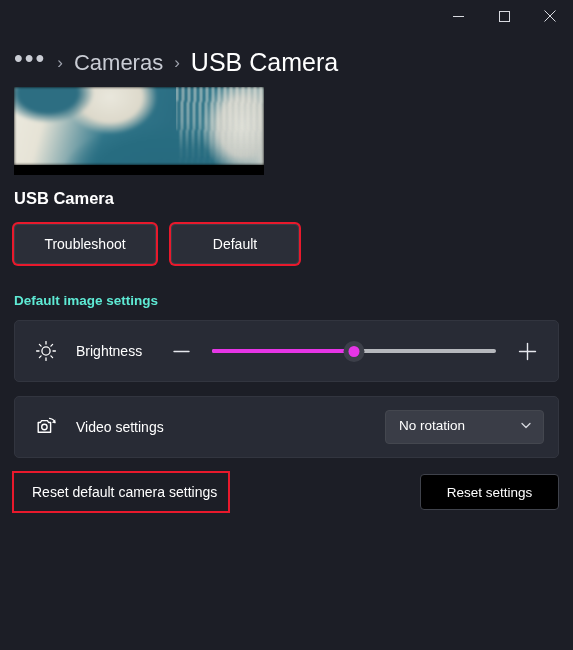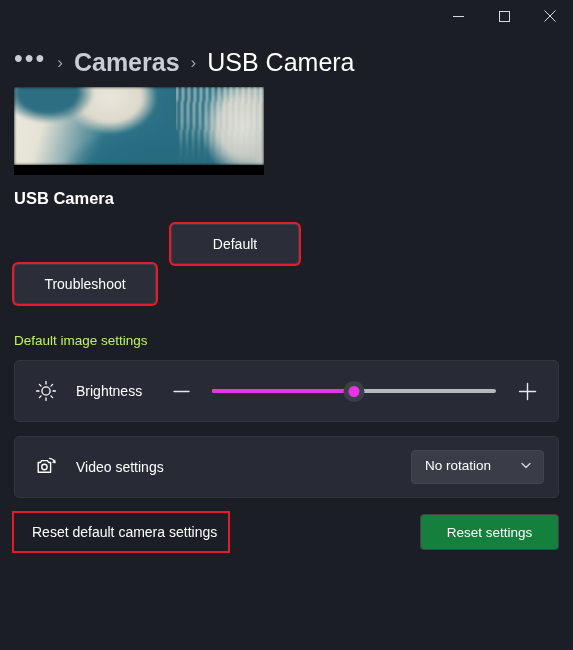--- a/index.html
+++ b/index.html
@@ -41,23 +41,23 @@
     gap: 11px;
   }
   .crumb-dots {
     font-size: 25px;
     line-height: 10px;
     color: #c9ccd4;
     letter-spacing: 2px;
     padding-bottom: 10px;
   }
   .crumb-link {
-    font-size: 25px;
+    font-size: 22px;
     color: #c9ccd4;
-    font-weight: 700;
+    font-weight: 400;
   }
   .crumb-sep {
     font-size: 17px;
     color: #9ea2ad;
   }
   .crumb-current {
     font-size: 25px;
     color: #ffffff;
     font-weight: 400;
   }
@@ -124,35 +124,35 @@
     border: 1px solid #3a3d47;
     border-radius: 4px;
     color: #ffffff;
     font-size: 14px;
     font-family: "Liberation Sans", sans-serif;
     height: 38px;
     display: flex;
     align-items: center;
     justify-content: center;
   }
-  .btn-troubleshoot { width: 140px; margin-top: 40px; }
+  .btn-troubleshoot { width: 140px; }
   .btn-disable { width: 126px; }
 
   
   .annot {
     position: relative;
     box-shadow: 0 0 0 2px #e8192c;
   }
 
   
   .section-head {
     margin: 29px 4px 0 14px;
     font-size: 13.5px;
-    font-weight: normal;
-    color: #bef264;
+    font-weight: bold;
+    color: #5eead4;
   }
 
   
   .cards {
     margin: 12px 14px 4px 14px;
     display: flex;
     flex-direction: column;
     gap: 14px;
   }
   .card {
@@ -238,21 +238,21 @@
     background: #e635e6;
   }
 
   
   .dropdown {
     margin-left: auto;
     background: #3a3d47;
     border: 1px solid #44474f;
     border-radius: 4px;
     height: 34px;
-    width: 133px;
+    width: 159px;
     display: flex;
     align-items: center;
     justify-content: space-between;
     padding: 0 11px 4px 13px;
     box-sizing: border-box;
     font-size: 13.5px;
     color: #ffffff;
   }
   .chev { color: #d6d8de; display: flex; }
 
@@ -264,21 +264,21 @@
     align-items: center;
     justify-content: space-between;
   }
   .footer-label {
     font-size: 14px;
     color: #ffffff;
     padding: 11px 11px 11px 18px;
     box-sizing: border-box;
   }
   .btn-reset {
-    background: #15803d;
+    background: #000000;
     border: 1px solid #3f424b;
     border-radius: 4px;
     height: 34px;
     width: 137px;
     display: flex;
     align-items: center;
     justify-content: center;
     font-size: 13.5px;
     color: #ffffff;
   }

